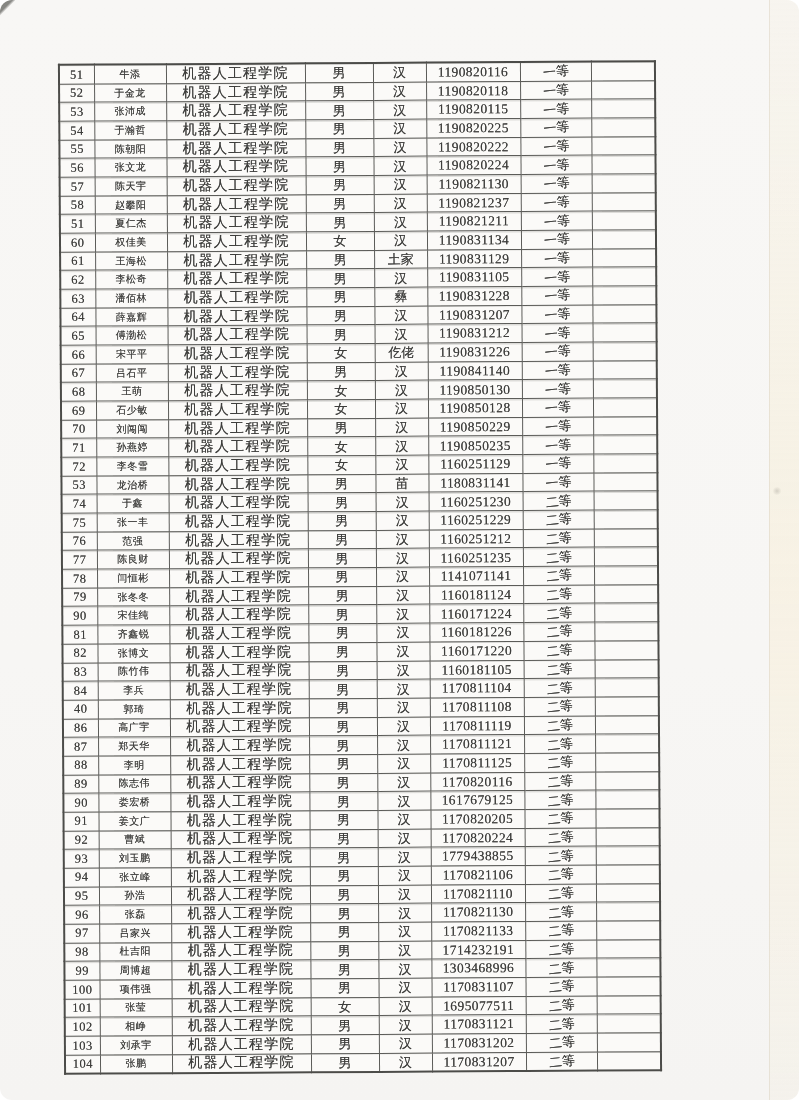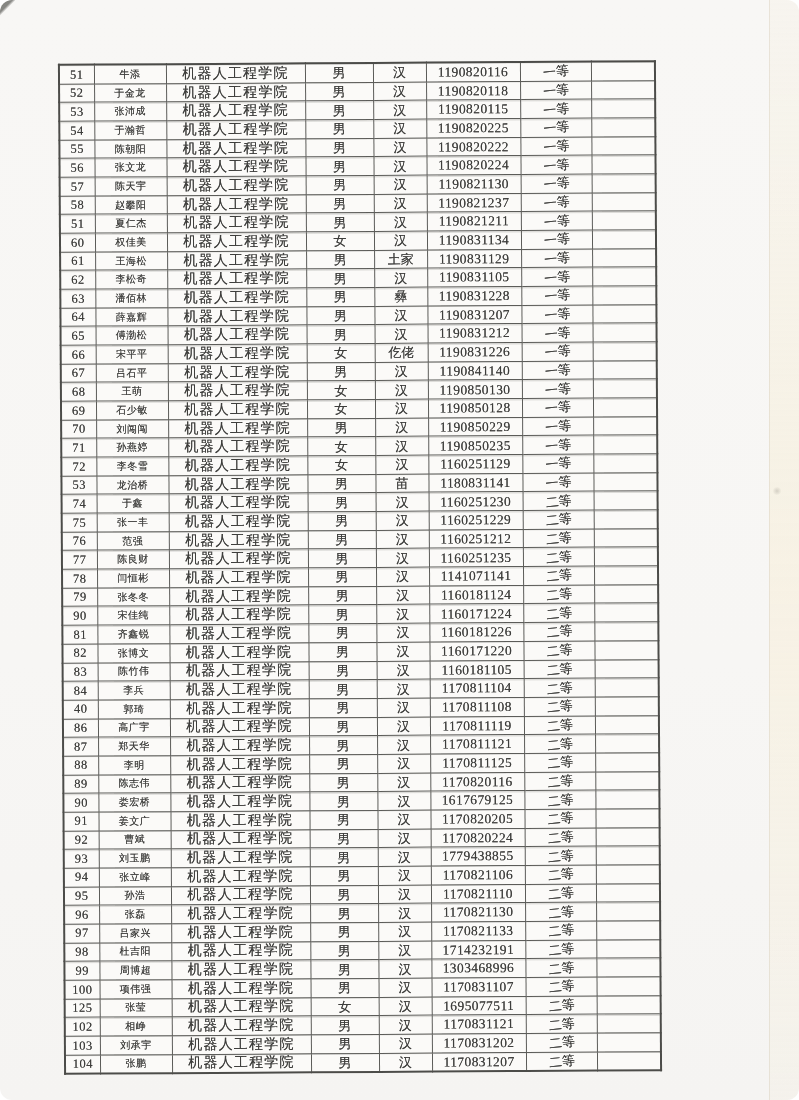--- a/index.html
+++ b/index.html
@@ -560,21 +560,21 @@
       <td class="c-num"><span class="cv">100</span></td>
       <td class="c-name"><span class="cv">项伟强</span></td>
       <td class="c-college"><span class="cv">机器人工程学院</span></td>
       <td class="c-gender"><span class="cv">男</span></td>
       <td class="c-ethnic"><span class="cv">汉</span></td>
       <td class="c-id"><span class="cv">1170831107</span></td>
       <td class="c-award"><span class="cv">二等</span></td>
       <td class="c-blank"><span class="cv"></span></td>
     </tr>
           <tr>
-      <td class="c-num"><span class="cv">125</span></td>
+      <td class="c-num"><span class="cv">101</span></td>
       <td class="c-name"><span class="cv">张莹</span></td>
       <td class="c-college"><span class="cv">机器人工程学院</span></td>
       <td class="c-gender"><span class="cv">女</span></td>
       <td class="c-ethnic"><span class="cv">汉</span></td>
       <td class="c-id"><span class="cv">1695077511</span></td>
       <td class="c-award"><span class="cv">二等</span></td>
       <td class="c-blank"><span class="cv"></span></td>
     </tr>
           <tr>
       <td class="c-num"><span class="cv">102</span></td>

